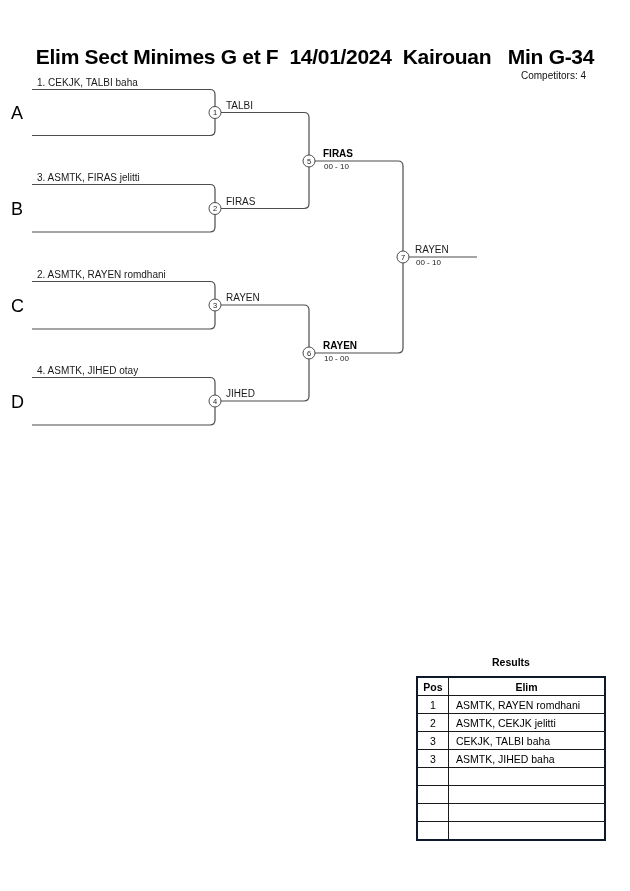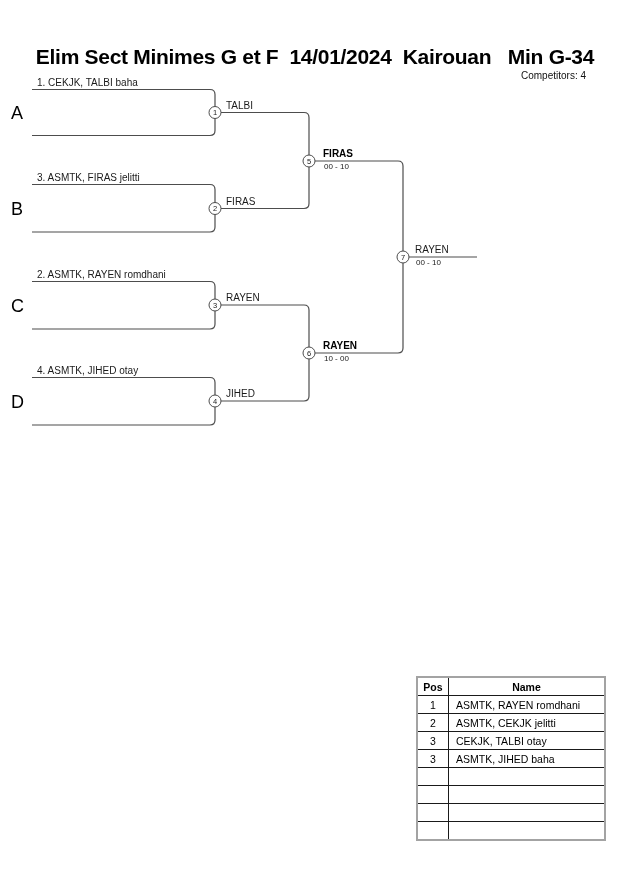--- a/index.html
+++ b/index.html
@@ -53,21 +53,21 @@
     text-align: center;
     font-size: 10.5px;
     font-weight: bold;
   }
   table.results {
     position: absolute;
     top: 676px;
     left: 416px;
     width: 190px;
     border-collapse: collapse;
-    border: 2px solid #a3a3a3;
+    border: 2px solid #0f172a;
     table-layout: fixed;
     font-size: 10.5px;
   }
   table.results th, table.results td {
     border: 1px solid #1a1a1a;
     padding: 0;
     overflow: hidden;
     white-space: nowrap;
   }
   table.results th { height: 17px; font-weight: bold; text-align: center; }
@@ -136,40 +136,41 @@
       <text class="winner" x="226" y="397">JIHED</text>
       <text class="winner bold" x="323" y="157">FIRAS</text>
       <text class="winner bold" x="323" y="349">RAYEN</text>
       <text class="winner" x="415" y="253">RAYEN</text>
       <text class="score" x="324" y="168.5">00 - 10</text>
       <text class="score" x="324" y="360.5">10 - 00</text>
       <text class="score" x="416" y="264.5">00 - 10</text>
     </g>
   </svg>
 
+  <div class="results-title">Results</div>
 
   <table class="results">
     <thead>
       <tr>
         <th class="pos">Pos</th>
-        <th>Name</th>
+        <th>Elim</th>
       </tr>
     </thead>
     <tbody>
       <tr>
         <td class="pos">1</td>
         <td class="name">ASMTK, RAYEN romdhani</td>
       </tr>
       <tr>
         <td class="pos">2</td>
         <td class="name">ASMTK, CEKJK jelitti</td>
       </tr>
       <tr>
         <td class="pos">3</td>
-        <td class="name">CEKJK, TALBI otay</td>
+        <td class="name">CEKJK, TALBI baha</td>
       </tr>
       <tr>
         <td class="pos">3</td>
         <td class="name">ASMTK, JIHED baha</td>
       </tr>
       <tr>
         <td class="pos"></td>
         <td class="name"></td>
       </tr>
       <tr>

